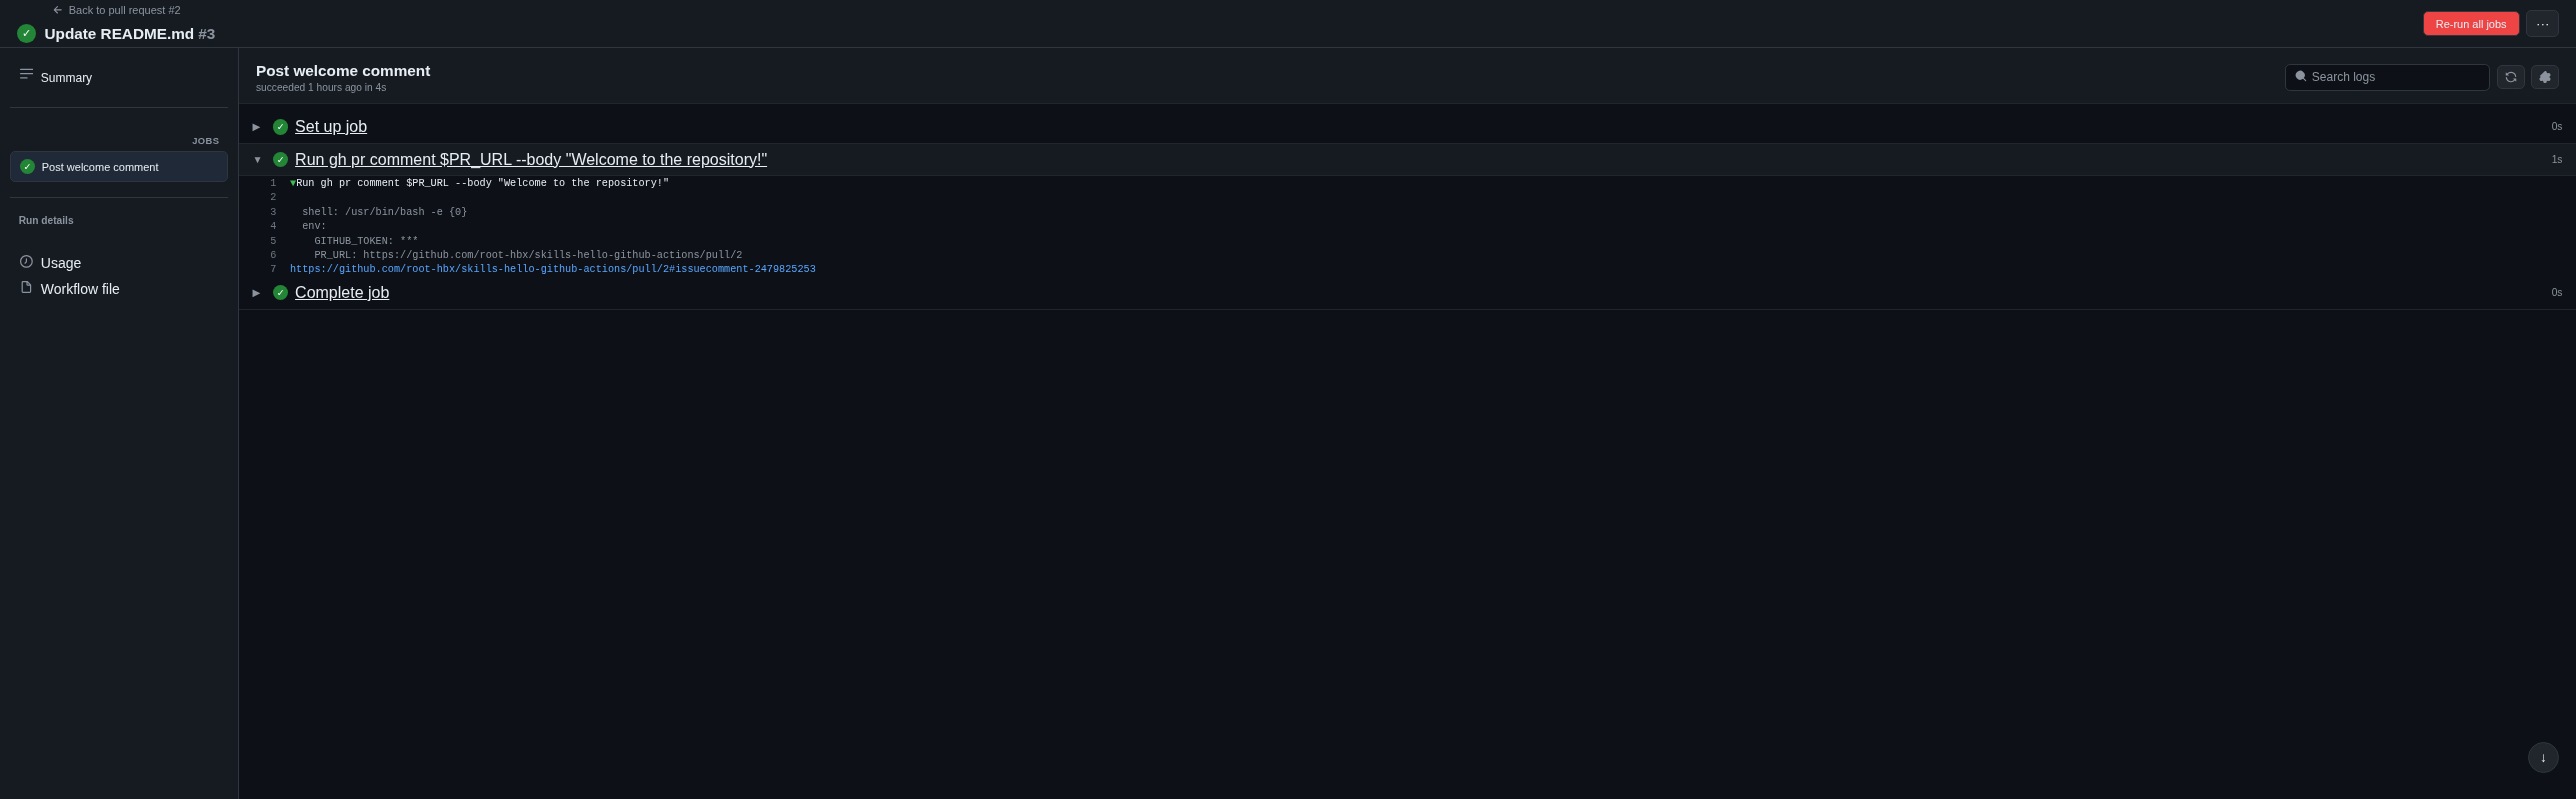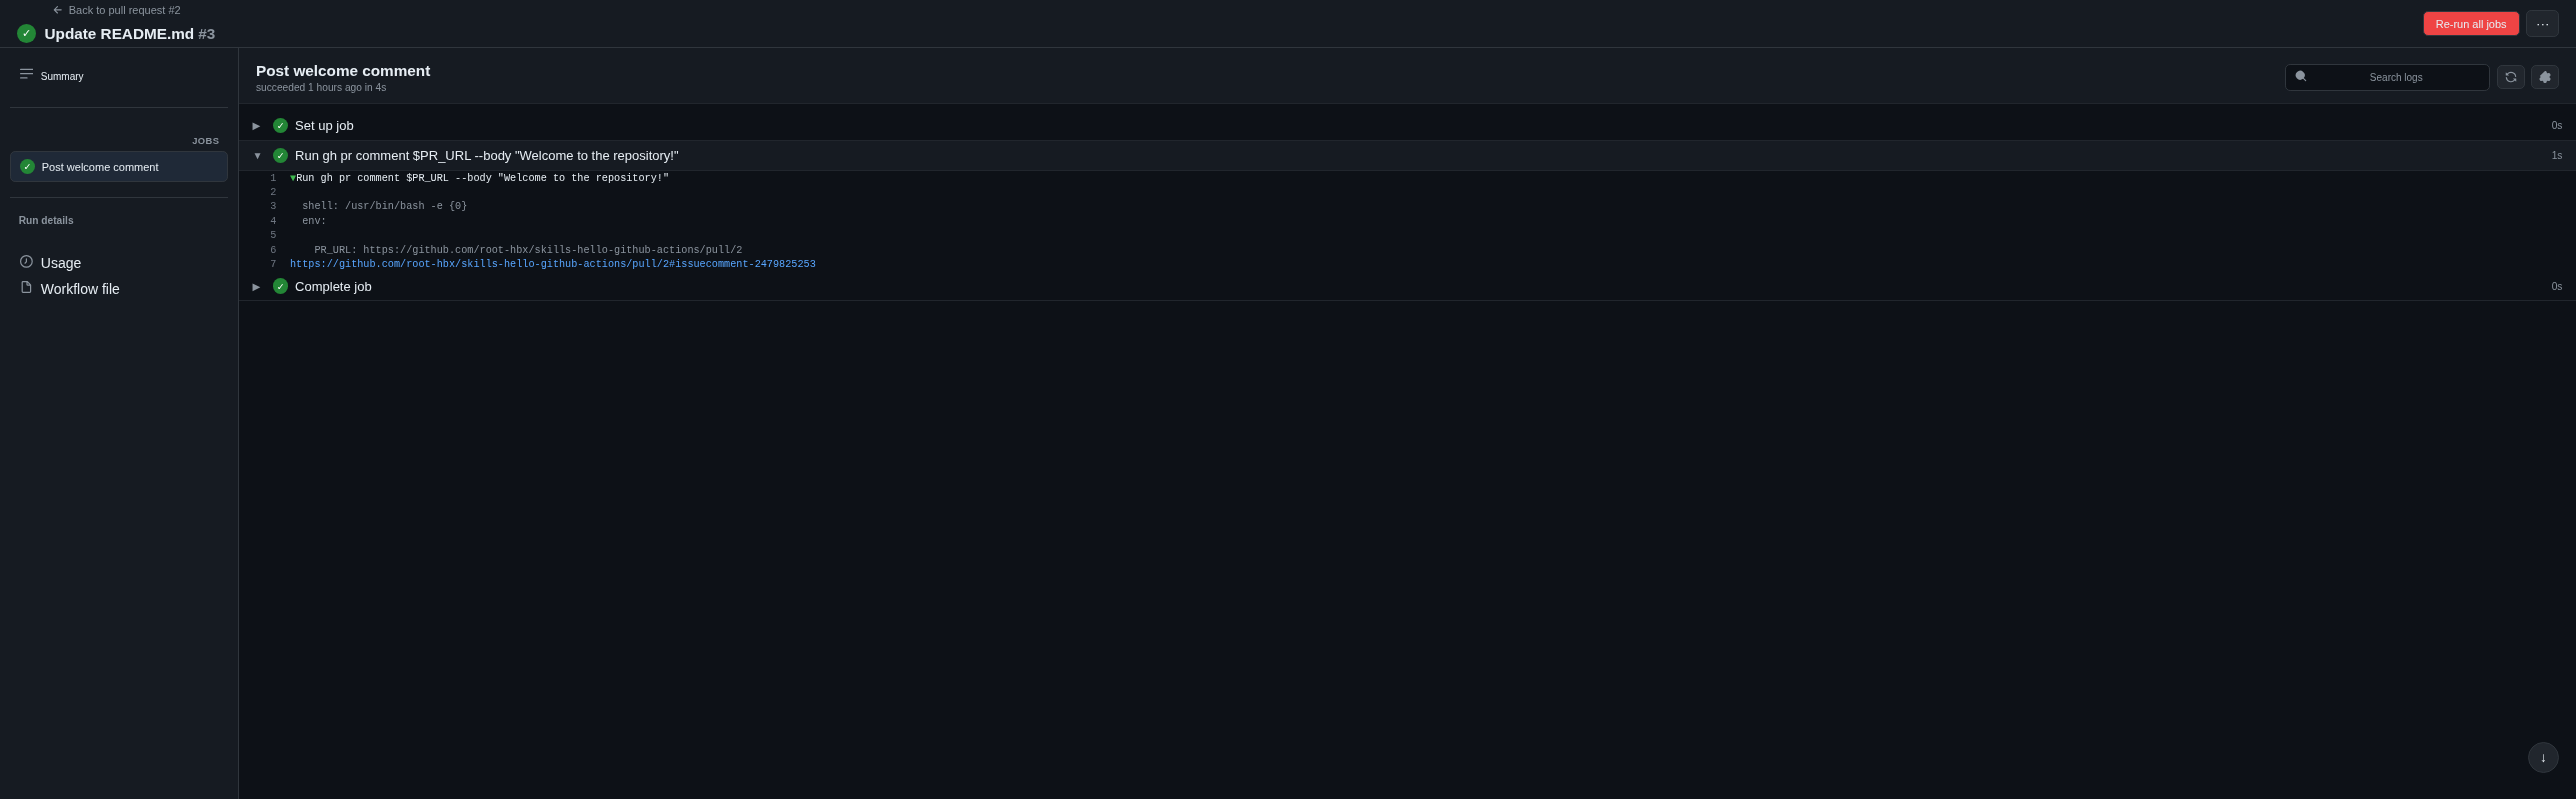--- a/index.html
+++ b/index.html
@@ -99,27 +99,27 @@
       border-right: 0.9px solid #30363d;
       overflow-y: auto;
       display: flex;
       flex-direction: column;
     }
     .sidebar-section {
       padding: 13.6px 10.2px 6.8px 10.2px;
     }
     .sidebar-nav-item {
       display: flex;
-      align-items: center;
+      align-items: flex-end;
       gap: 6.8px;
       padding: 6.8px 8.5px;
       border-radius: 5.1px;
       cursor: pointer;
       color: #e6edf3;
-      font-size: 10px;
+      font-size: 12px;
       margin-bottom: 1.7px;
     }
     .sidebar-nav-item .icon {
       color: #8b949e;
       font-size: 13.6px;
       width: 15.3px;
       text-align: center;
     }
     .sidebar-divider {
       height: 0.9px;
@@ -231,23 +231,22 @@
       border-radius: 5.1px;
       padding: 5.1px 8.5px;
       gap: 5.1px;
       width: 205px;
     }
     .search-box input {
       background: transparent;
       border: none;
       outline: none;
       color: #e6edf3;
-      font-size: 10px;
+      font-size: 12px;
       width: 100%;
-      text-align: center;
     }
     .search-box input::placeholder { color: #8b949e; }
     .search-icon-svg {
       color: #8b949e;
       font-size: 12px;
     }
     .icon-btn {
       background: #21262d;
       border: 0.9px solid #30363d;
       color: #8b949e;
@@ -287,22 +286,23 @@
       background: #238636;
       display: flex;
       align-items: center;
       justify-content: center;
       color: #fff;
       font-size: 9.4px;
       flex-shrink: 0;
     }
     .step-name {
       flex: 1;
-      font-size: 13px;
-      color: #e6edf3;
+      font-size: 16px;
+      color: #e6edf3;
+      text-decoration: underline;
     }
     .step-duration {
       font-size: 10.2px;
       color: #8b949e;
     }
 
     
     .log-lines-container {
       background: #0d1117;
       font-family: "SFMono-Regular", Consolas, "Liberation Mono", Menlo, monospace;
@@ -494,20 +494,21 @@
           <span class="log-line-content log-gray">  shell: /usr/bin/bash -e {0}</span>
         </div>
 
         <div class="log-line">
           <span class="log-line-num">4</span>
           <span class="log-line-content log-gray">  env:</span>
         </div>
 
         <div class="log-line">
           <span class="log-line-num">5</span>
+          <span class="log-line-content log-gray">    GITHUB_TOKEN: ***</span>
         </div>
 
         <div class="log-line">
           <span class="log-line-num">6</span>
           <span class="log-line-content log-gray">    PR_URL: https://github.com/root-hbx/skills-hello-github-actions/pull/2</span>
         </div>
 
         <div class="log-line">
           <span class="log-line-num">7</span>
           <span class="log-line-content"><span class="log-highlight">https://github.com/root-hbx/skills-hello-github-actions/pull/2#issuecomment-2479825253</span></span>

